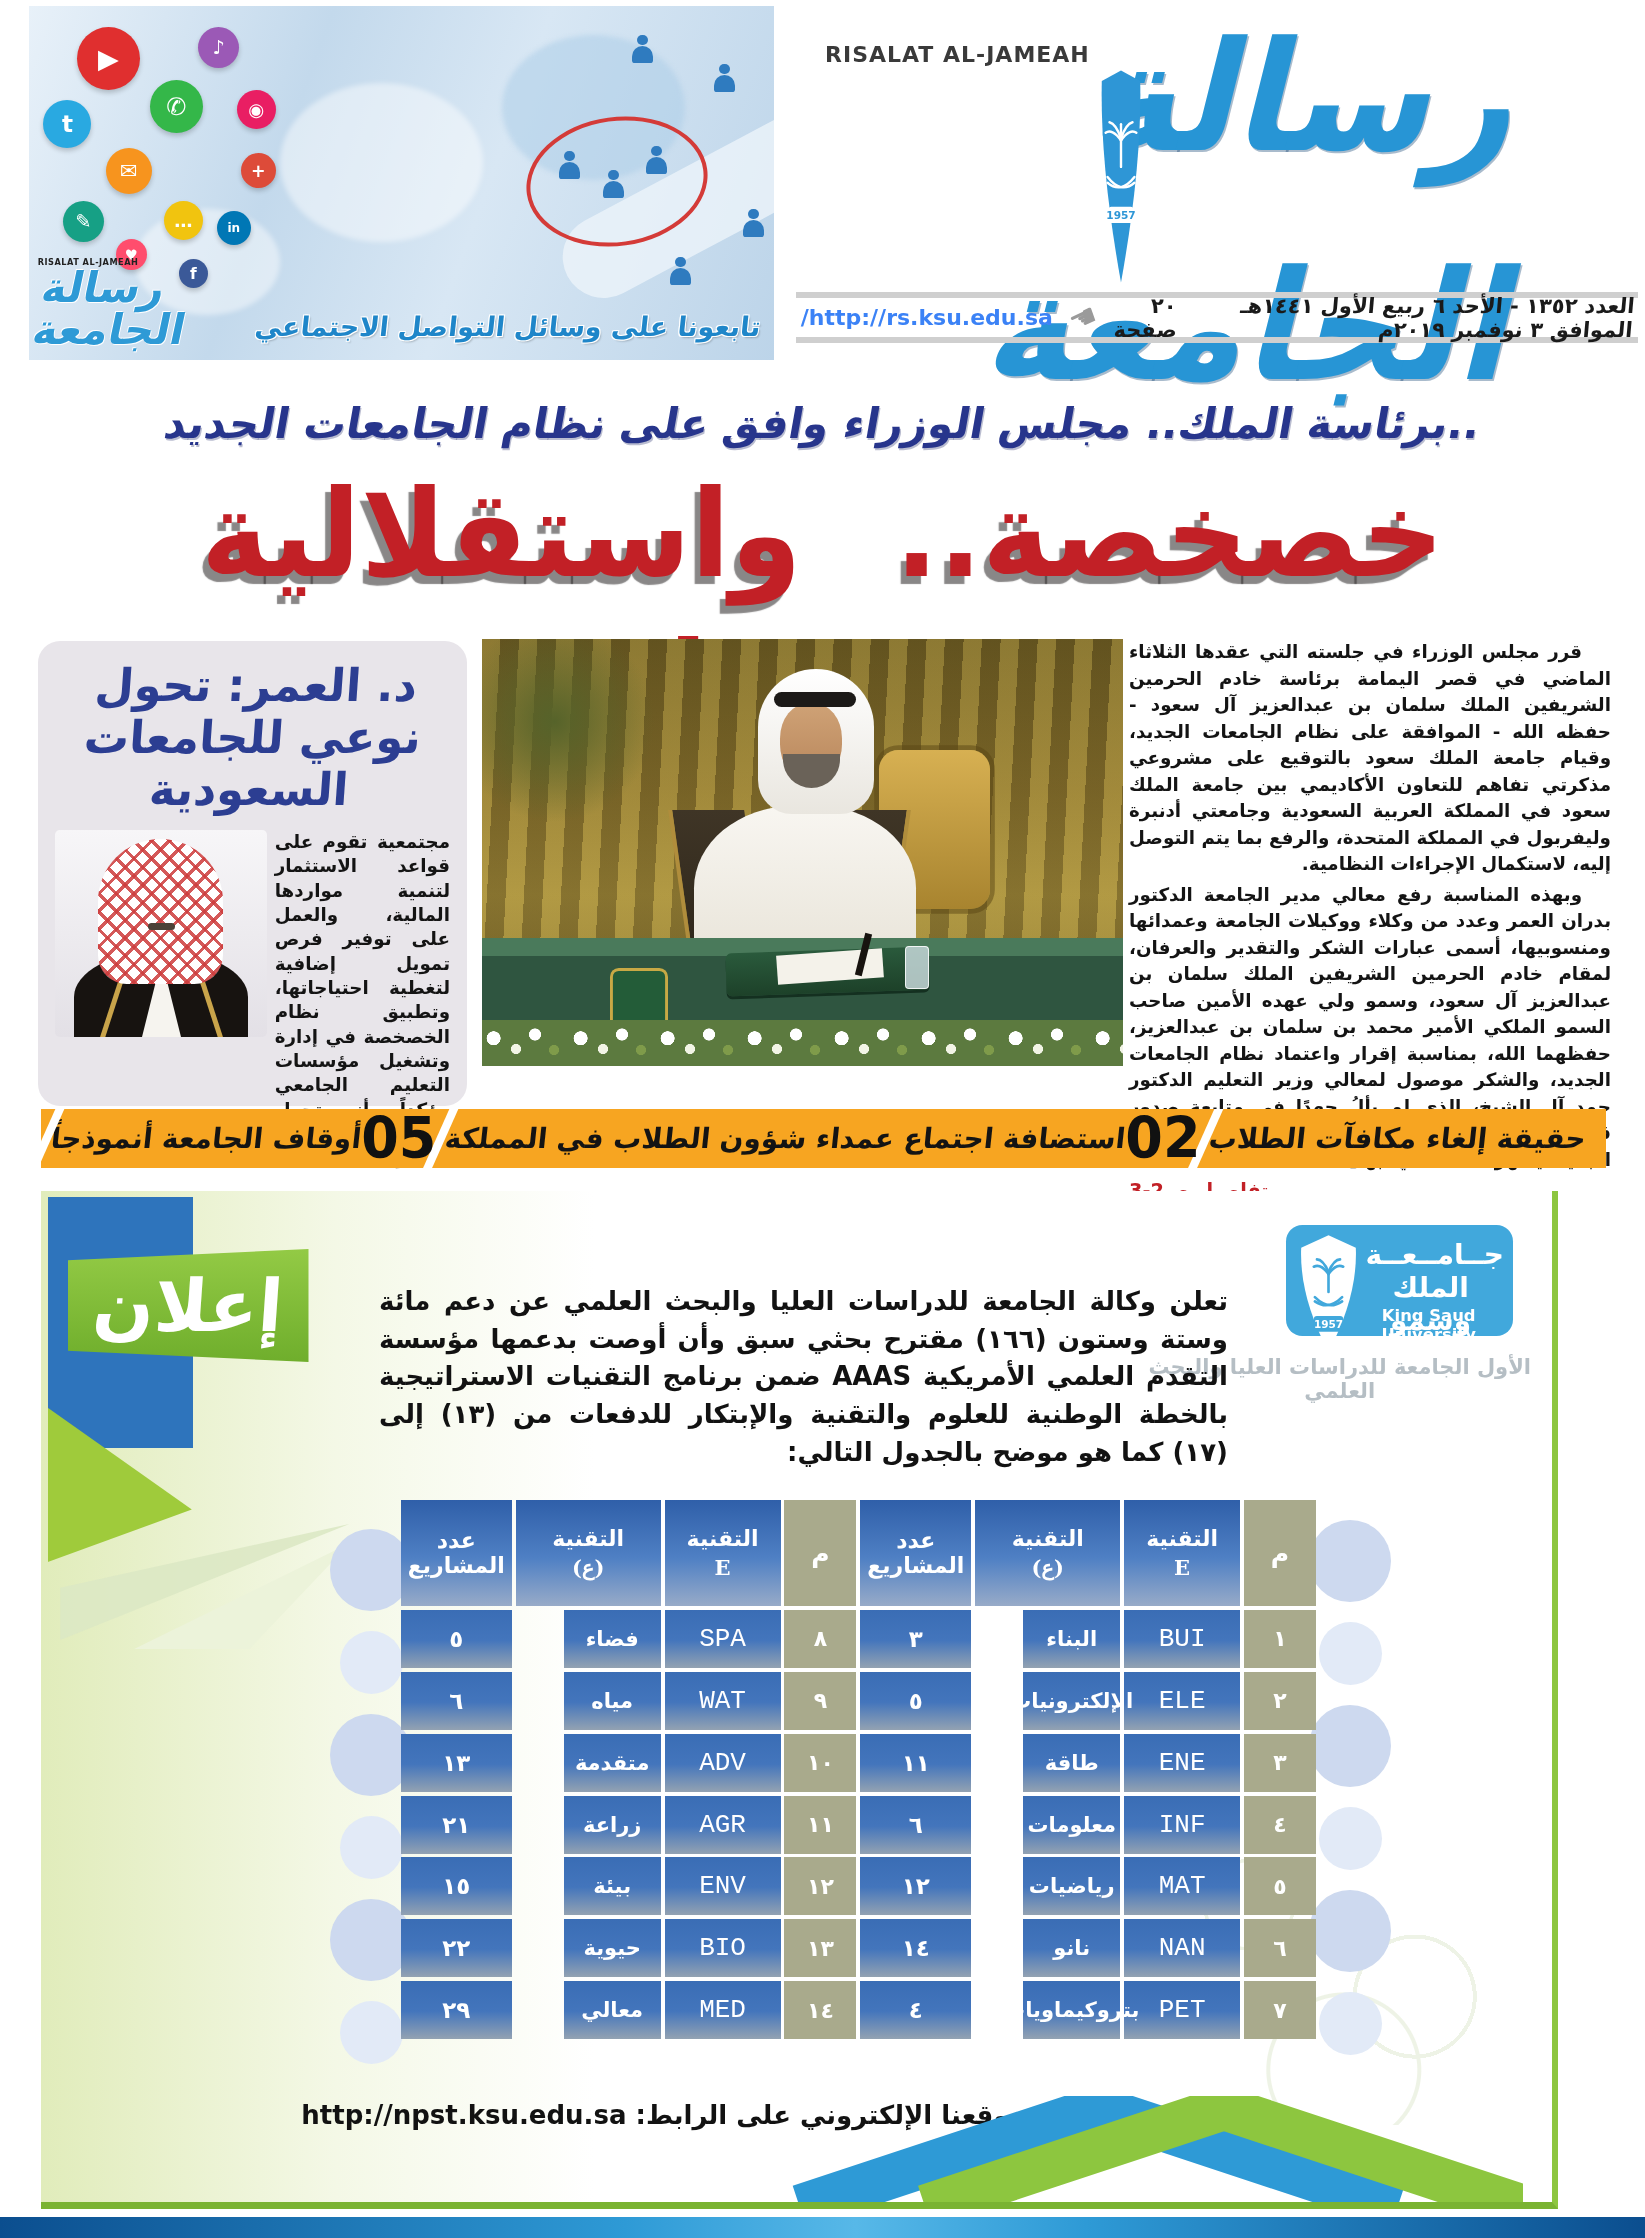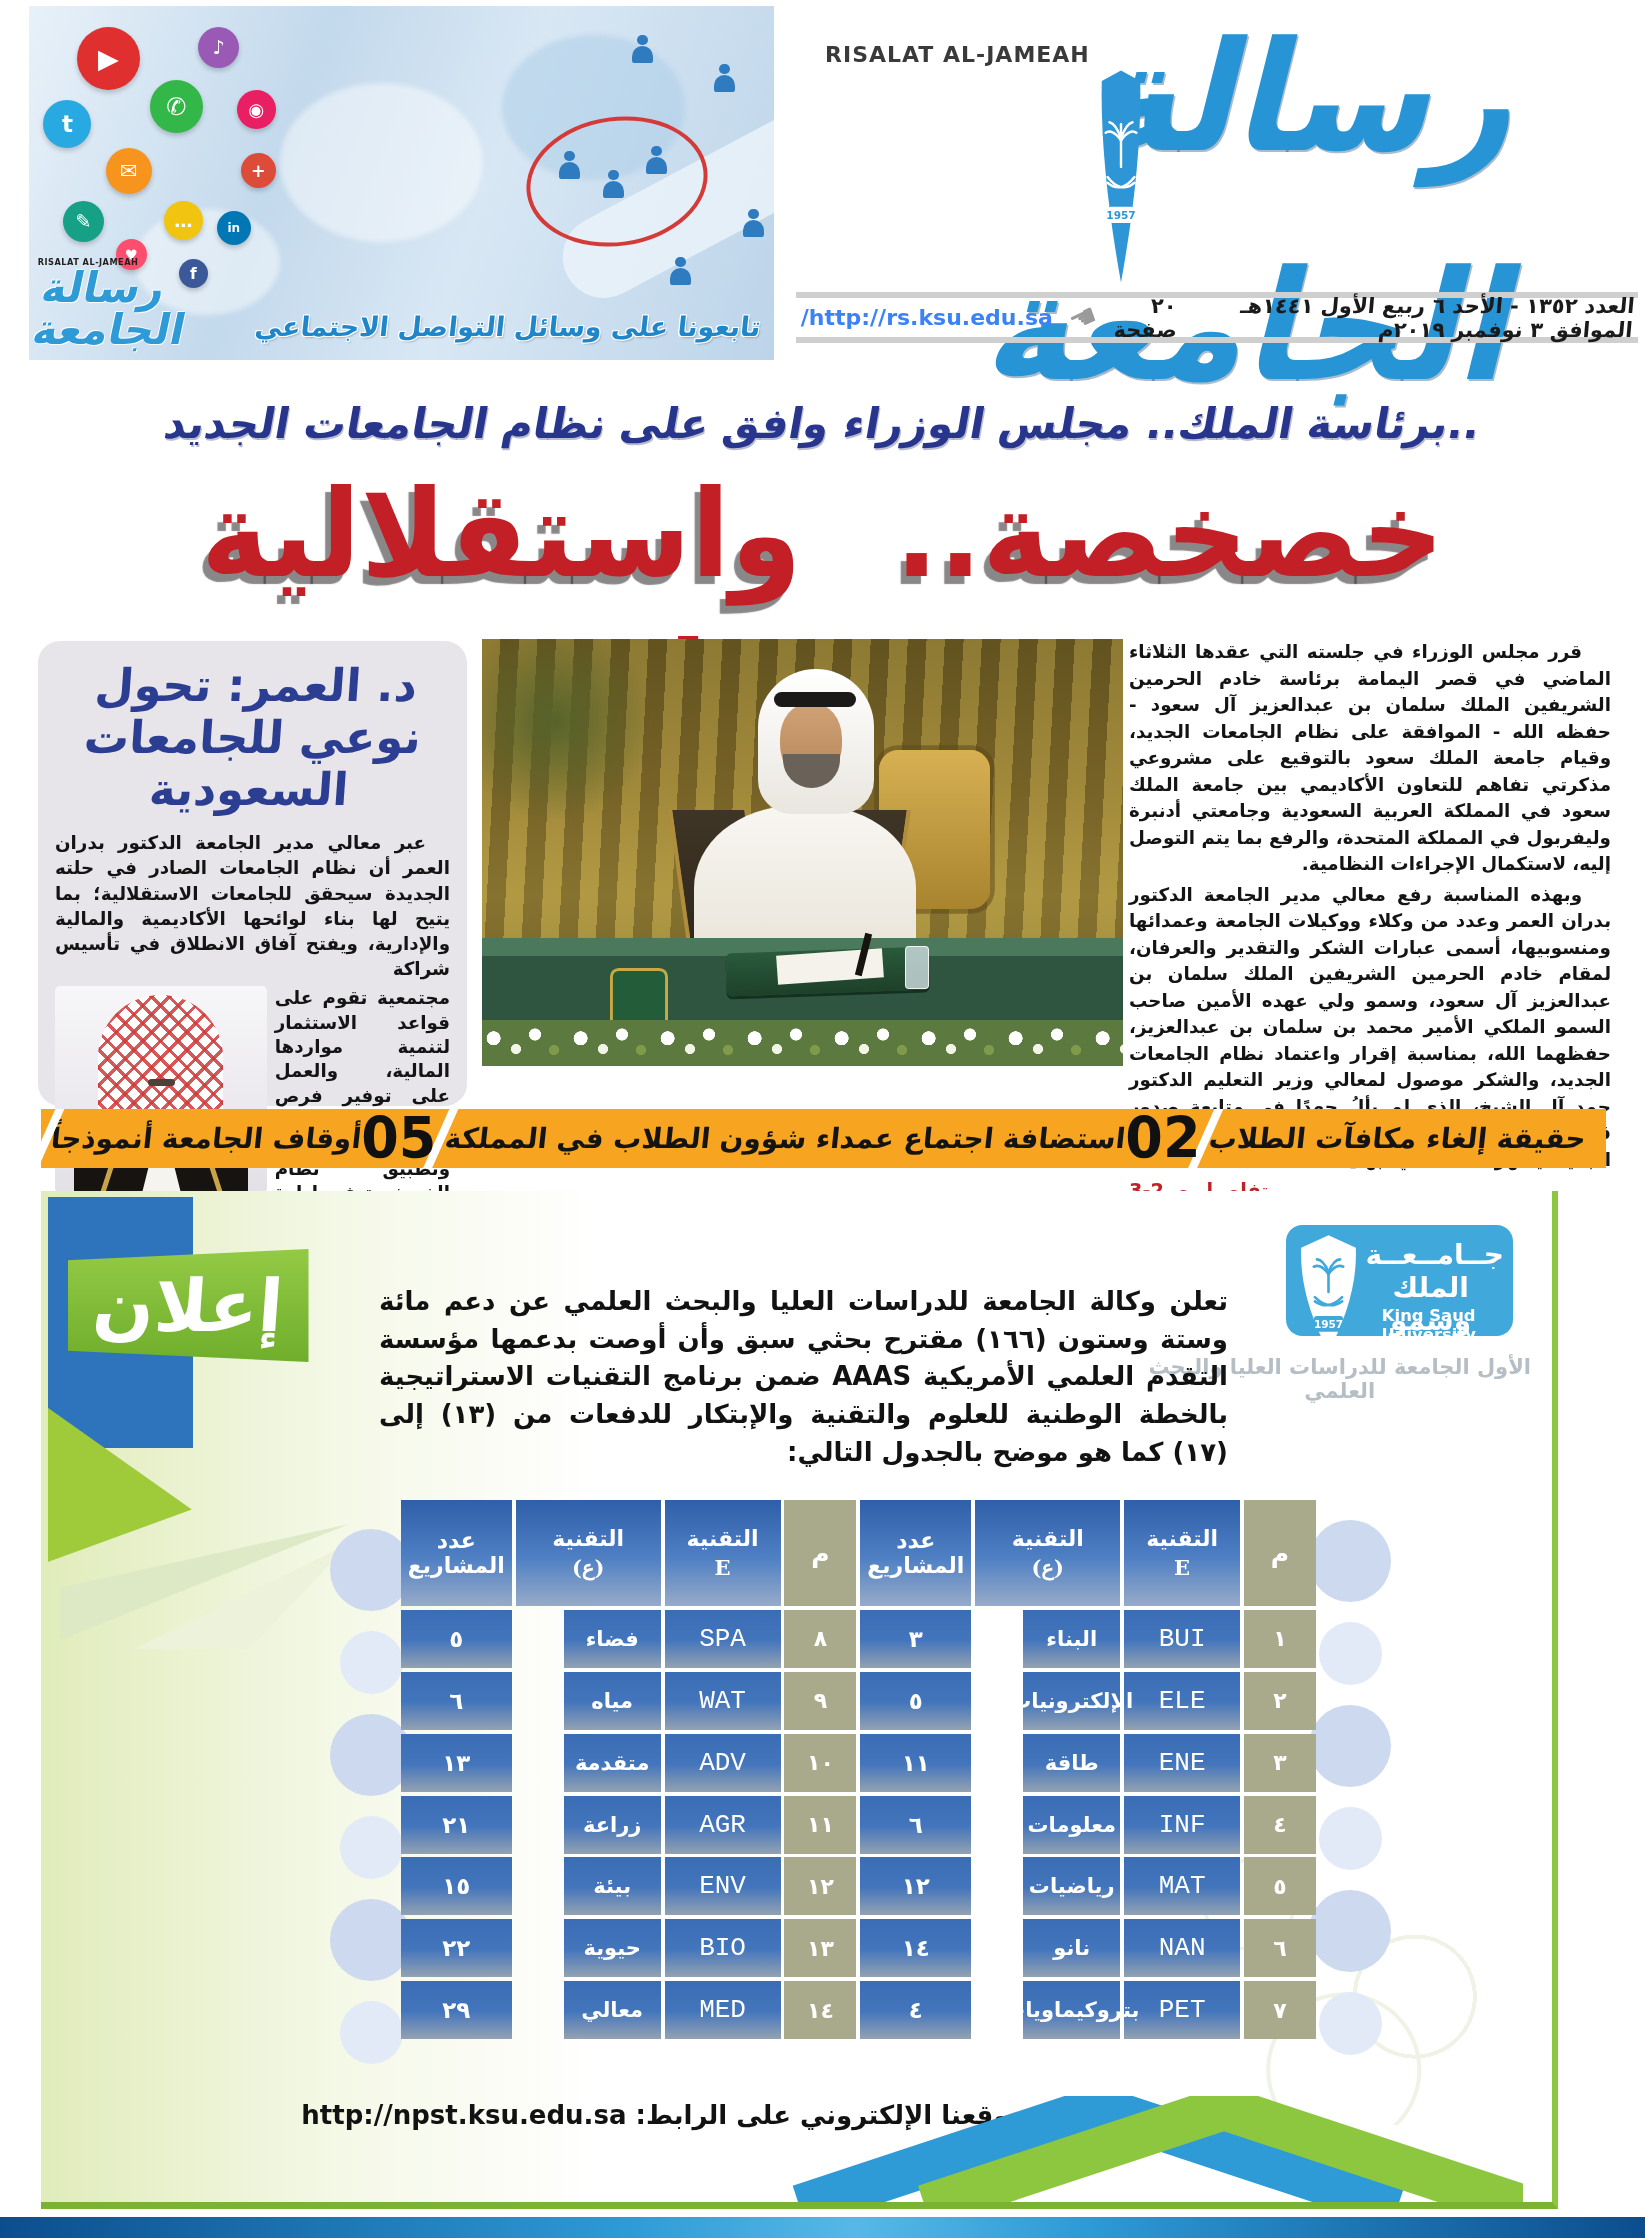--- a/index.html
+++ b/index.html
@@ -294,21 +294,20 @@
     <div class="kp-pad"></div>
     <div class="kp-paper"></div>
     <div class="kp-mic"></div>
     <div class="kp-glass"></div>
     <div class="kp-emblem"></div>
     <div class="kp-flowers"></div>
   </div>
 
   <div class="side-box">
     <div class="side-headline">د. العمر: تحول نوعي للجامعات السعودية</div>
-    <div class="side-top">عبر معالي مدير الجامعة الدكتور بدران العمر أن نظام الجامعات الصادر في حلته الجديدة سيحقق للجامعات الاستقلالية؛ بما يتيح لها بناء لوائحها الأكاديمية والمالية والإدارية، ويفتح آفاق الانطلاق في تأسيس شراكة</div>
     <div class="side-row">
       <div class="side-bottom">مجتمعية تقوم على قواعد الاستثمار لتنمية مواردها المالية، والعمل على توفير فرص تمويل إضافية لتغطية احتياجاتها، وتطبيق نظام الخصخصة في إدارة وتشغيل مؤسسات التعليم الجامعي مؤكداً بأنه تحول نوعي للجامعات السعودية.</div>
       <div class="dr-photo">
         <div class="dr-body"></div>
         <div class="dr-thobe"></div>
         <div class="dr-trim-l"></div>
         <div class="dr-trim-r"></div>
         <div class="dr-ghutra"></div>
         <div class="dr-face"></div>
         <div class="dr-mus"></div>

